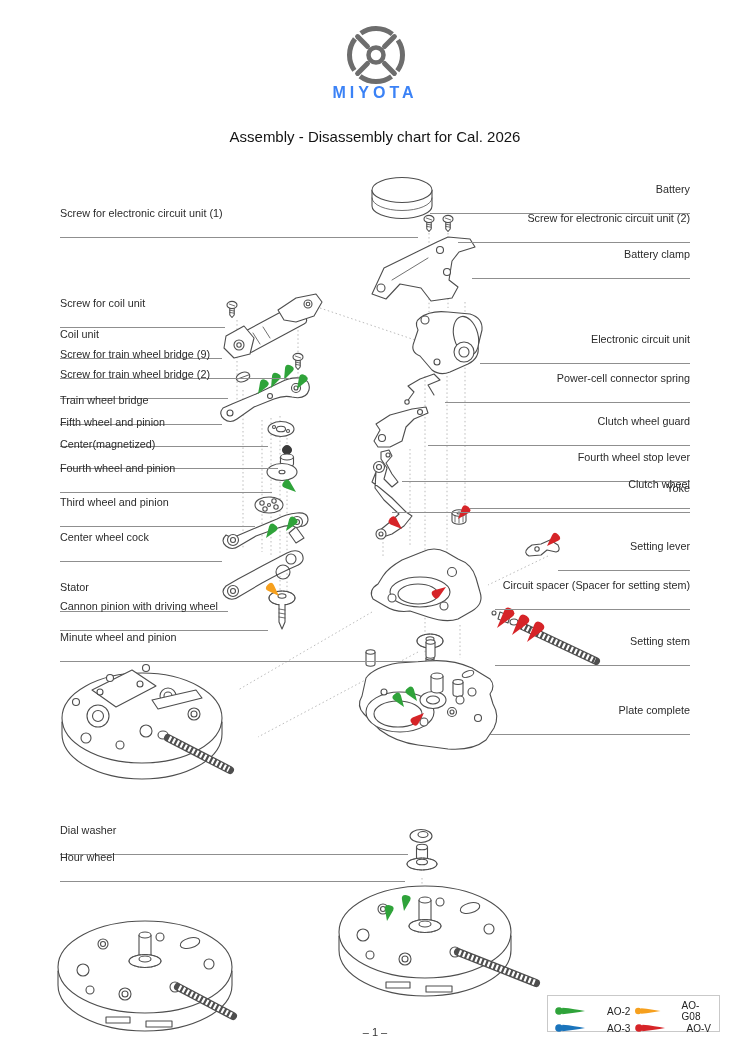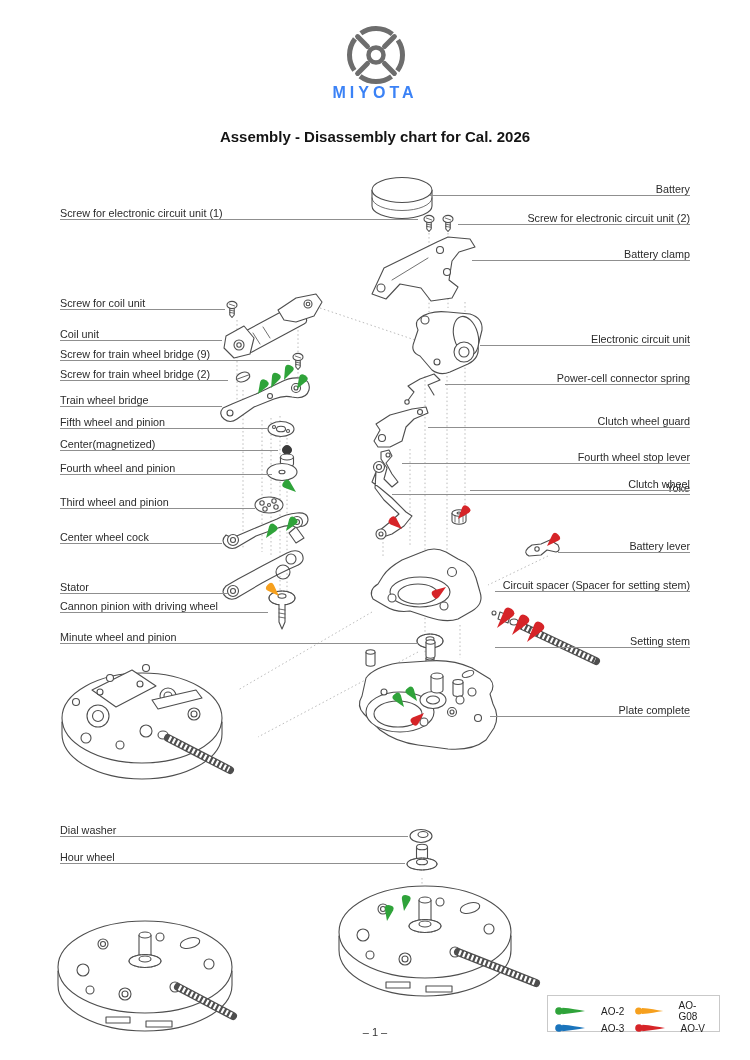--- a/index.html
+++ b/index.html
@@ -1,36 +1,36 @@
 <!DOCTYPE html>
 <html><head>
 <meta charset="utf-8">
 <style>
   html,body{margin:0;padding:0;}
   body{width:750px;height:1060px;background:#ffffff;position:relative;overflow:hidden;
        font-family:"Liberation Sans",sans-serif;color:#262626;}
   .brand{position:absolute;top:84px;left:0;width:100%;text-align:center;
          font-size:16px;font-weight:bold;letter-spacing:4px;color:#3b82f6;}
   .title{position:absolute;top:128px;left:0;width:100%;text-align:center;
-         font-size:15px;font-weight:bold;color:#141414;}
+         font-size:15px;font-weight:normal;color:#141414;}
   .lbl{position:absolute;font-size:10.8px;line-height:12px;color:#2b2b2b;
-       border-bottom:1px solid #8f8f8f;padding-bottom:0;white-space:nowrap;}
+       border-bottom:1px solid #8f8f8f;padding-bottom:18px;white-space:nowrap;}
   .lbl.left{left:60px;}
   .lbl.right{right:60px;text-align:right;}
   svg.diagram{position:absolute;left:0;top:0;}
   .p{fill:#ffffff;stroke:#4e4e4e;stroke-width:1.1;stroke-linejoin:round;}
   .ln{fill:none;stroke:#4e4e4e;stroke-width:1.1;stroke-linecap:round;stroke-linejoin:round;}
   .thin{stroke-width:0.8;}
   .dot{fill:none;stroke:#b3b3b3;stroke-width:0.9;stroke-dasharray:1.5 2.6;}
   .stem-base{stroke:#4e4e4e;stroke-width:8;stroke-linecap:round;fill:none;}
   .stem-thread{stroke:#ffffff;stroke-width:5.5;stroke-dasharray:2.2 2.2;fill:none;}
   .legend{position:absolute;left:547px;top:995px;width:159px;height:27px;
           border:1px solid #c9c9c9;background:#fff;display:grid;
           grid-template-columns:1fr 1fr;padding:4px 6px;align-items:center;}
-  .litem{display:flex;align-items:center;gap:13px;font-size:10px;color:#222;}
+  .litem{display:flex;align-items:center;gap:19px;font-size:10px;color:#222;}
   .pageno{position:absolute;top:1026px;left:0;width:100%;text-align:center;
           font-size:11px;color:#333;}
   .logo{position:absolute;left:341px;top:20px;}
 </style>
 </head>
 <body>
 
 <svg class="logo" width="70" height="70" viewBox="0 0 70 70">
   <circle cx="35" cy="35" r="26.5" fill="none" stroke="#6d6d6d" stroke-width="5" stroke-dasharray="33.6 8" stroke-dashoffset="16.8"></circle>
   <g stroke="#6d6d6d" stroke-width="5" stroke-linecap="round">
@@ -405,21 +405,21 @@
 
 <div class="lbl right" style="top:183px;width:260px">Battery</div>
 <div class="lbl right" style="top:212px;width:232px">Screw for electronic circuit unit (2)</div>
 <div class="lbl right" style="top:248px;width:218px">Battery clamp</div>
 <div class="lbl right" style="top:333px;width:210px">Electronic circuit unit</div>
 <div class="lbl right" style="top:372px;width:245px">Power-cell connector spring</div>
 <div class="lbl right" style="top:415px;width:262px">Clutch wheel guard</div>
 <div class="lbl right" style="top:451px;width:288px">Fourth wheel stop lever</div>
 <div class="lbl right" style="top:482px;width:298px">Yoke</div>
 <div class="lbl right" style="top:478px;width:220px">Clutch wheel</div>
-<div class="lbl right" style="top:540px;width:132px">Battery lever</div>
+<div class="lbl right" style="top:540px;width:132px">Setting lever</div>
 <div class="lbl right" style="top:579px;width:195px">Circuit spacer (Spacer for setting stem)</div>
 <div class="lbl right" style="top:635px;width:195px">Setting stem</div>
 <div class="lbl right" style="top:704px;width:200px">Plate complete</div>
 
 <div class="legend">
   <div class="litem">
     <svg width="34" height="12" viewBox="-5 -6 34 12">
       <circle cx="0" cy="0" r="3.8" fill="#2fa33a"></circle>
       <path d="M3.5 -3.2 C12 -2.6 19 -1.2 26 0 C19 1.2 12 2.6 3.5 3.2 C2 1.5 2 -1.5 3.5 -3.2 Z" fill="#2fa33a"></path>
     </svg>

